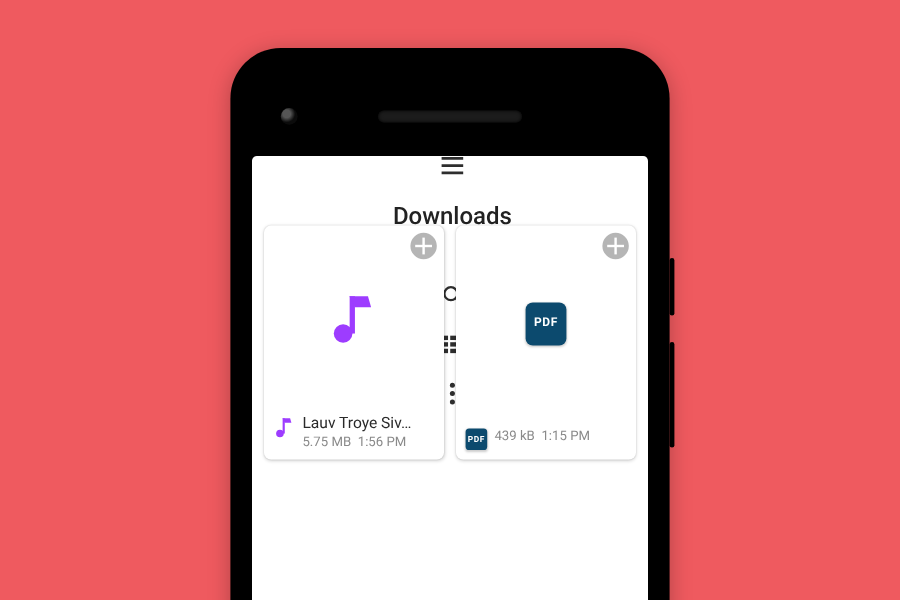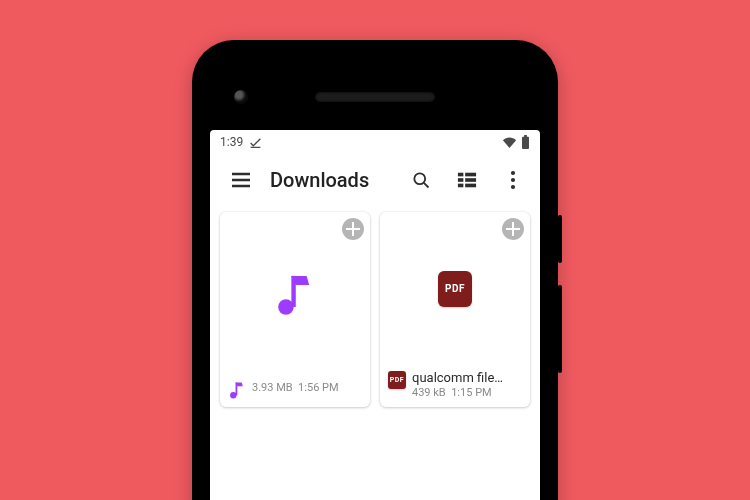--- a/index.html
+++ b/index.html
@@ -85,21 +85,22 @@
   }
   .statusbar .left { display: flex; align-items: center; gap: 6px; }
   .statusbar .right { margin-left: auto; display: flex; align-items: center; gap: 4px; }
 
   
   .appbar {
     height: 52px;
     display: flex;
     align-items: center;
     padding: 0 10px 0 14px;
-    gap: 12px;
+    gap: 22px;
+    flex-direction: column;
   }
   .appbar .title {
     font-size: 20px;
     font-weight: 500;
     color: #222;
   }
   .appbar .spacer { flex: 1; }
   .icon-btn {
     width: 34px;
     height: 34px;
@@ -170,21 +171,21 @@
     line-height: 1.15;
   }
   .card .footer .meta {
     font-size: 11px;
     color: #8a8a8a;
     white-space: nowrap;
   }
 
   .pdf-chip {
     width: 34px; height: 36px;
-    background: #7f1d1d;
+    background: #0c4a6e;
     border-radius: 6px;
     display:flex; align-items:center; justify-content:center;
     color:#fff; font-weight:700; font-size:10px;
     letter-spacing:0.5px;
     box-shadow: 0 1px 2px rgba(0,0,0,0.2);
   }
   .pdf-chip.small { width:18px; height:18px; font-size:7px; border-radius:3px; }
 
   .note-big { color: #9d3cff; }
   .note-small { color: #9d3cff; }
@@ -193,44 +194,20 @@
 </style>
 </head>
 <body>
 
 <div class="phone">
   <div class="camera"></div>
   <div class="speaker"></div>
 
   <div class="screen">
 
-    <div class="statusbar">
-      <div class="left">
-        <span>1:39</span>
-        <span>
-          <svg width="13" height="13" viewBox="0 0 24 24">
-              <path fill="none" stroke="#4a4a4a" stroke-width="2.6" d="M3 13l5 5L21 5"></path>
-              <path stroke="#4a4a4a" stroke-width="2.6" d="M3 21h18"></path>
-            </svg>
-        </span>
-      </div>
-      <div class="right">
-        <span>
-          <svg width="15" height="12" viewBox="0 0 24 20">
-              <path fill="#4a4a4a" d="M12 20L1 7c6-6 16-6 22 0L12 20z"></path>
-            </svg>
-        </span>
-        <span>
-          <svg width="9" height="14" viewBox="0 0 10 16">
-              <rect x="1" y="2" width="8" height="14" rx="1.2" fill="#4a4a4a"></rect>
-              <rect x="3.2" y="0" width="3.6" height="2.2" rx="0.8" fill="#4a4a4a"></rect>
-            </svg>
-        </span>
-      </div>
-    </div>
 
     <div class="appbar">
       <div class="icon-btn">
         <svg width="20" height="16" viewBox="0 0 20 16">
             <path stroke="#2e2e2e" stroke-width="2.3" d="M1 2h18M1 8h18M1 14h18"></path>
           </svg>
       </div>
       <div class="title">Downloads</div>
       <div class="spacer"></div>
       <div class="icon-btn">
@@ -273,38 +250,38 @@
         </div>
         <div class="footer">
           <div class="mini-icon note-small">
             <svg width="16" height="18" viewBox="0 0 28 34">
               <circle cx="7" cy="27" r="6" fill="currentColor"></circle>
               <rect x="11.2" y="3" width="3.4" height="24" fill="currentColor"></rect>
               <path d="M11 3 h12 l2 7 H14.6 Z" fill="currentColor"></path>
             </svg>
           </div>
           <div class="texts">
+            <div class="fname">Lauv  Troye Siv…</div>
             <div class="meta">
-              <span>3.93 MB</span>&nbsp;&nbsp;<span>1:56 PM</span>
+              <span>5.75 MB</span>&nbsp;&nbsp;<span>1:56 PM</span>
             </div>
           </div>
         </div>
       </div>
 
       <div class="card">
         <div class="badge"></div>
         <div class="preview">
           <div class="pdf-chip">PDF</div>
         </div>
         <div class="footer">
           <div class="mini-icon">
             <div class="pdf-chip small">PDF</div>
           </div>
           <div class="texts">
-            <div class="fname">qualcomm file…</div>
             <div class="meta">
               <span>439 kB</span>&nbsp;&nbsp;<span>1:15 PM</span>
             </div>
           </div>
         </div>
       </div>
 
     </div>
 
   </div>

